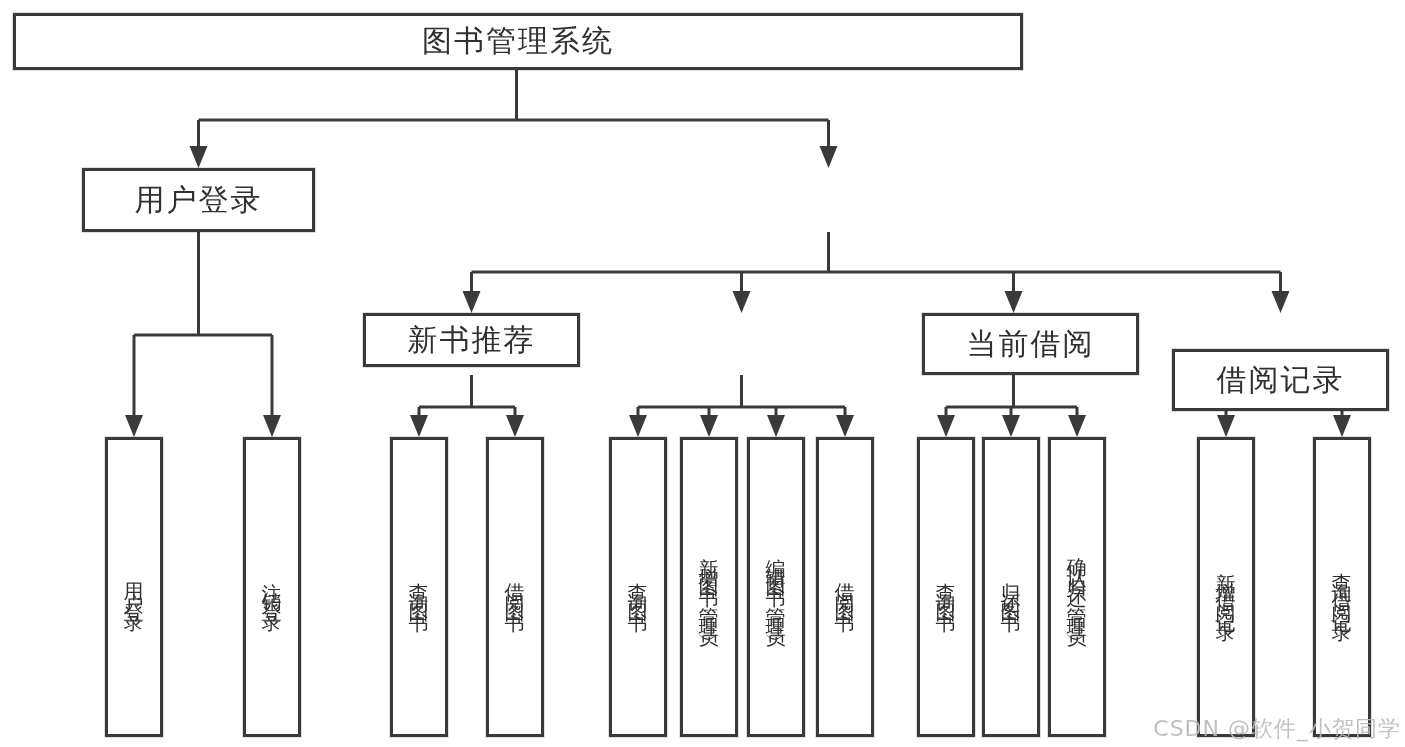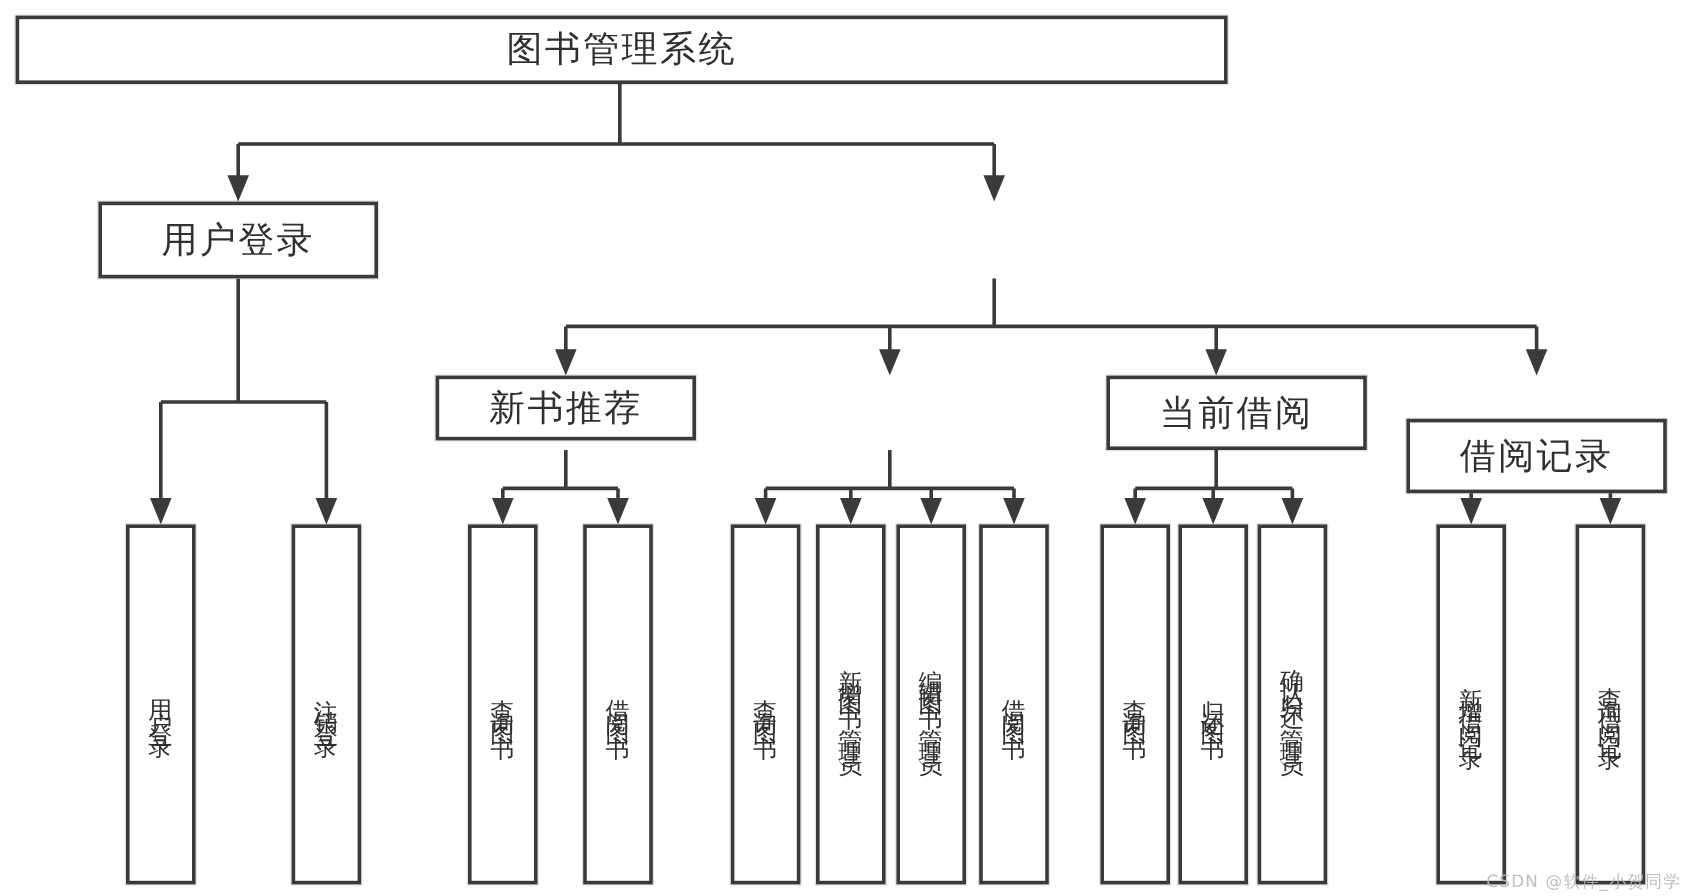--- a/index.html
+++ b/index.html
@@ -30,21 +30,21 @@
     display:flex; align-items:center; justify-content:center;
     box-shadow:0 0 0 1px rgba(0,0,0,0.12);
   }
   .vbox span{
     writing-mode:vertical-rl; text-orientation:mixed;
     font-size:20px; letter-spacing:10px; line-height:1;
     white-space:nowrap;
   }
   .watermark{
     position:absolute; right:4px; bottom:3px;
-    font-size:14px; letter-spacing:1px;
+    font-size:22px; letter-spacing:1px;
     color:var(--watermark); opacity:0.9; z-index:5;
   }
 </style>
 </head>
 <body>
 
 <div class="canvas">
 
   <svg class="connectors" viewBox="0 0 1405 747" xmlns="http://www.w3.org/2000/svg" aria-hidden="true">
 

